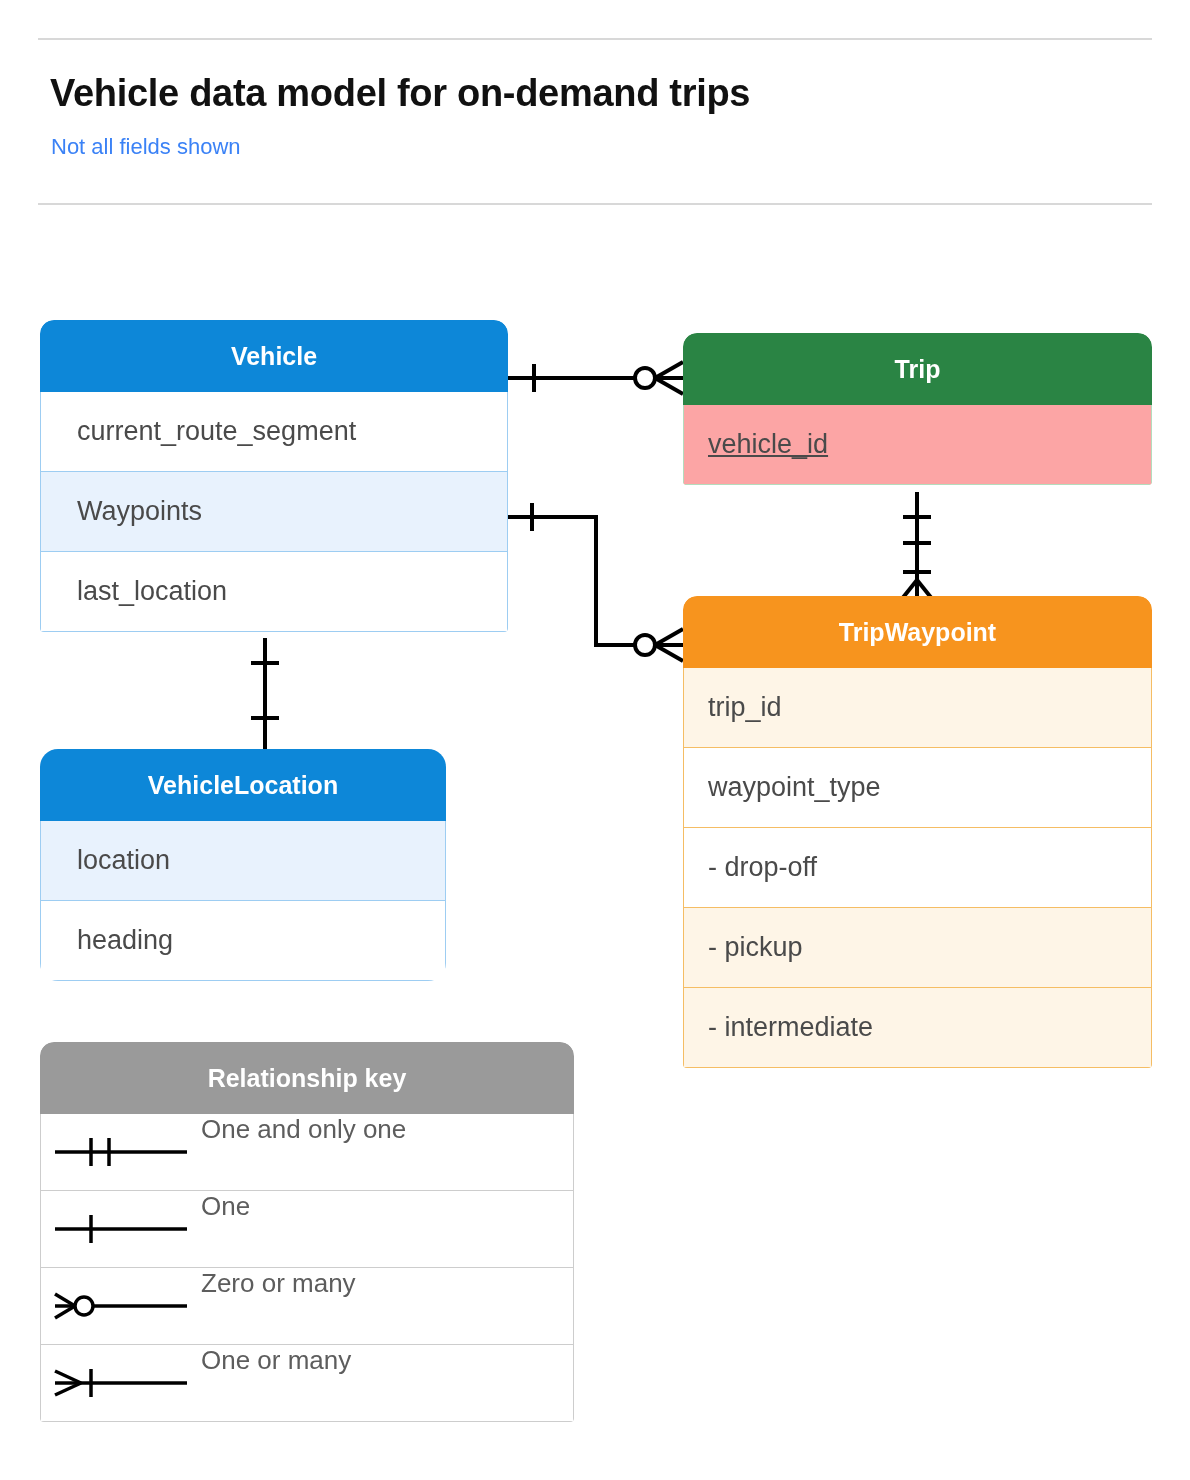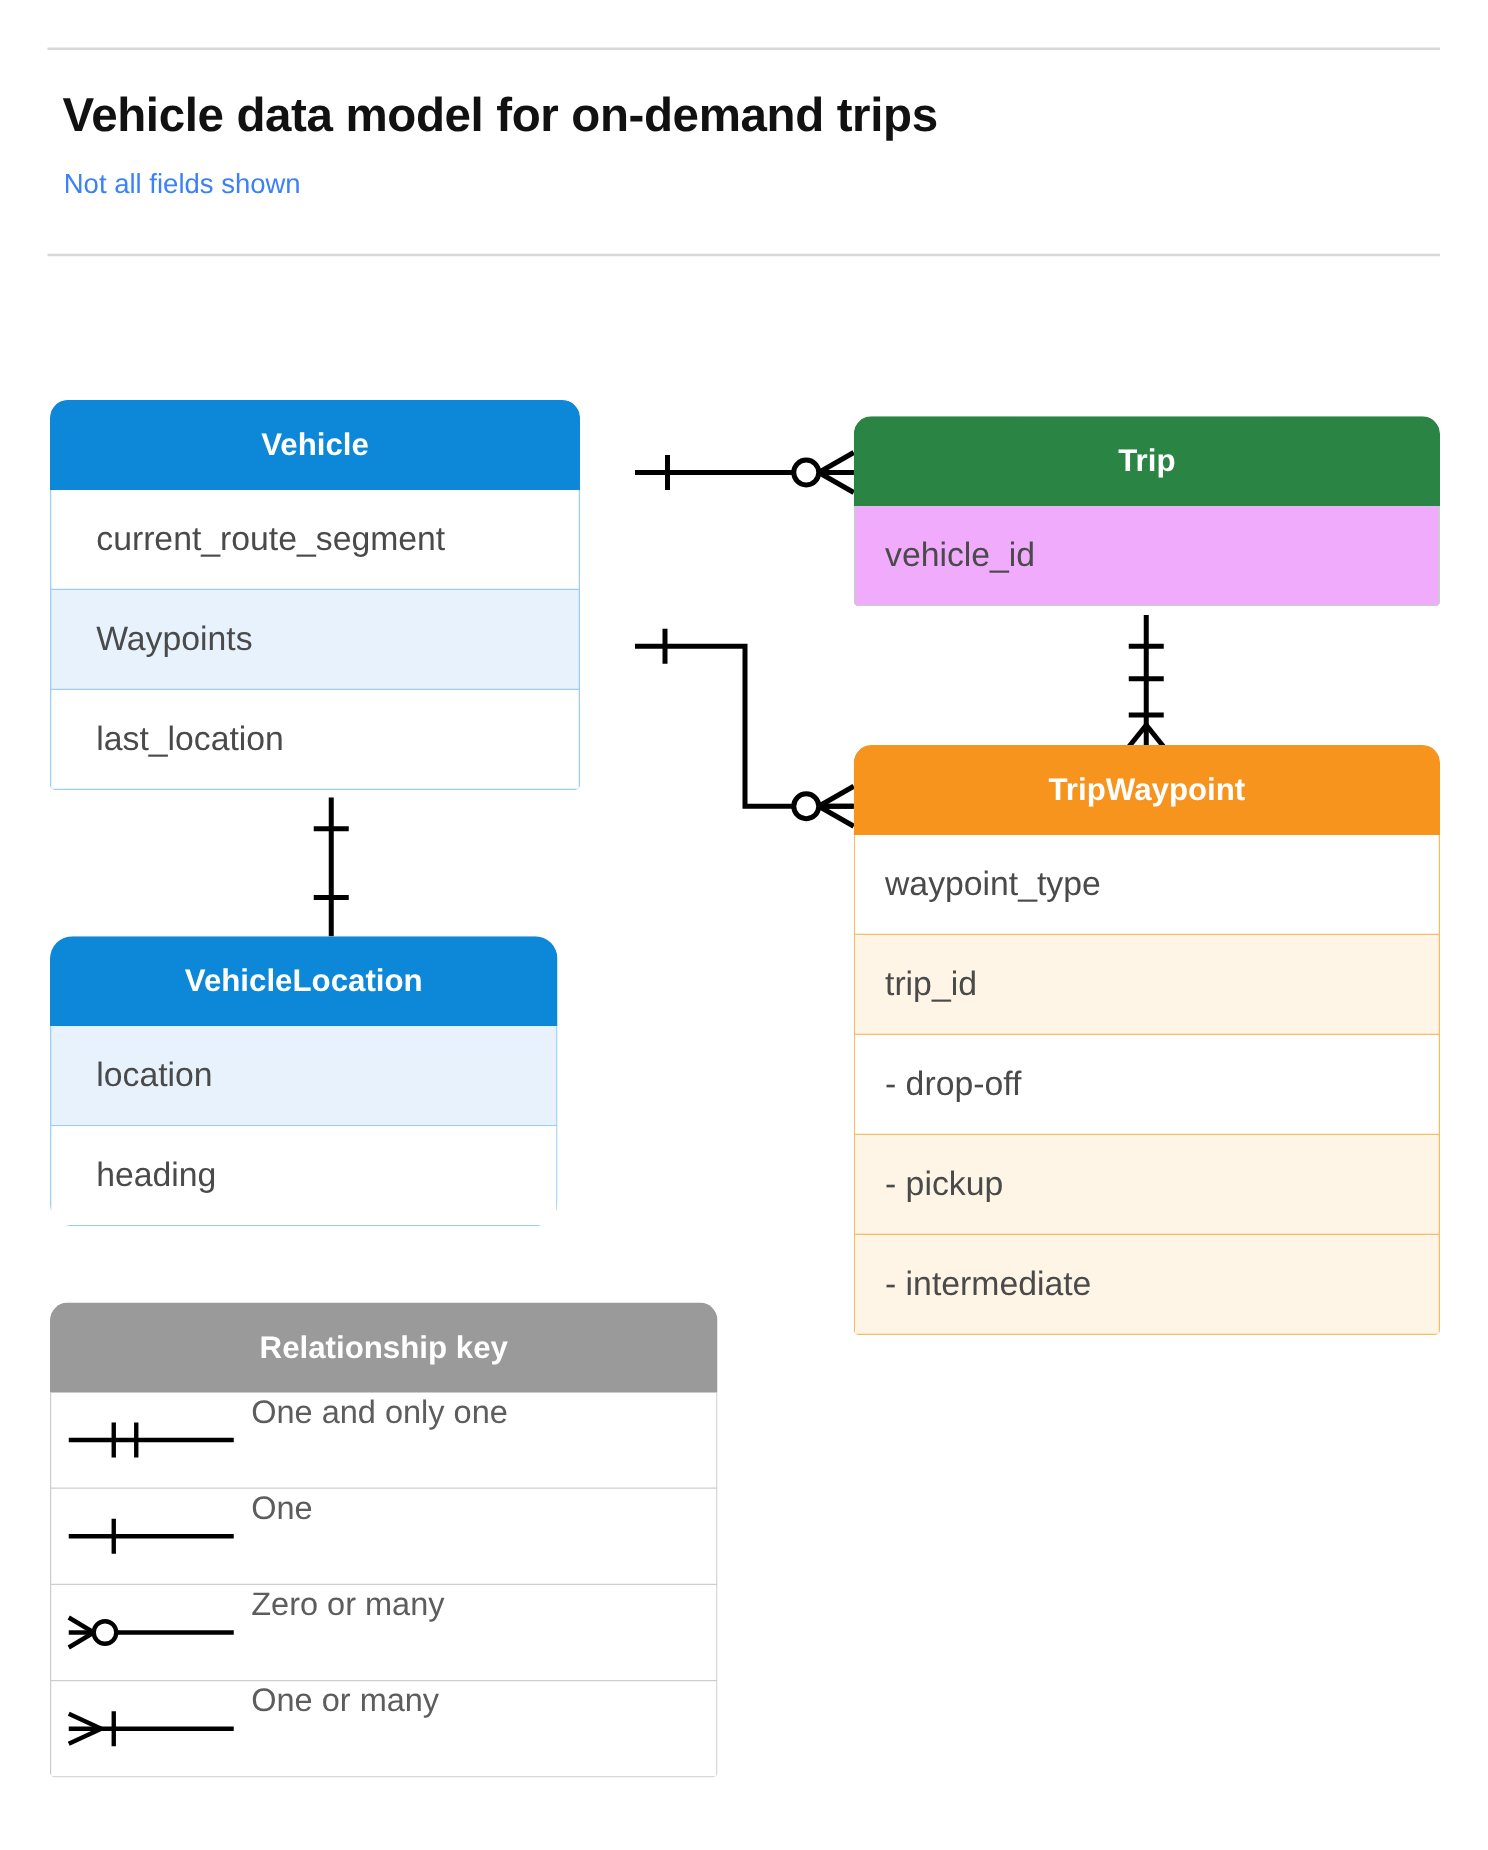--- a/index.html
+++ b/index.html
@@ -77,32 +77,32 @@
   }
 
   
   .e-blue .entity-header { background: #0d87d8; }
   .e-blue .entity-row    { border-color: #9dcdf2; background: #ffffff; padding-left: 36px; }
   .e-blue .entity-row.alt{ background: #e8f2fd; }
 
   
   .e-green .entity-header { background: #2a8444; }
   .e-green .entity-row    { border-color: #b4dcbd; background: #ffffff; }
-  .e-green .entity-row.alt{ background: #f0abfc; }
+  .e-green .entity-row.alt{ background: #fca5a5; text-decoration: underline; }
 
   
   .e-orange .entity-header { background: #f7941e; }
   .e-orange .entity-row    { border-color: #f5bd64; background: #ffffff; }
   .e-orange .entity-row.alt{ background: #fef5e7; }
 
   
   .e-grey .entity-header { background: #9a9a9a; }
 
   
-  #entity-vehicle          { left: 40px;  top: 320px; width: 424px; }
+  #entity-vehicle          { left: 40px;  top: 320px; width: 468px; }
   #entity-trip             { left: 683px; top: 333px; width: 469px; }
   #entity-tripwaypoint     { left: 683px; top: 596px; width: 469px; }
   #entity-vehiclelocation  { left: 40px;  top: 749px; width: 406px; border-radius: 18px; }
   #legend                  { left: 40px;  top: 1042px; width: 534px; }
 
   
   .legend-row {
     height: 77px;
     display: flex;
     border: 1px solid #cdcdcd;
@@ -191,22 +191,22 @@
     <div class="entity-row">last_location</div>
   </div>
 
   <div class="entity e-green" id="entity-trip">
     <div class="entity-header">Trip</div>
     <div class="entity-row alt">vehicle_id</div>
   </div>
 
   <div class="entity e-orange" id="entity-tripwaypoint">
     <div class="entity-header">TripWaypoint</div>
+    <div class="entity-row alt">trip_id</div>
     <div class="entity-row">waypoint_type</div>
-    <div class="entity-row alt">trip_id</div>
     <div class="entity-row">-  drop-off</div>
     <div class="entity-row alt">-  pickup</div>
     <div class="entity-row alt">-  intermediate</div>
   </div>
 
   <div class="entity e-blue" id="entity-vehiclelocation">
     <div class="entity-header">VehicleLocation</div>
     <div class="entity-row alt">location</div>
     <div class="entity-row">heading</div>
   </div>

